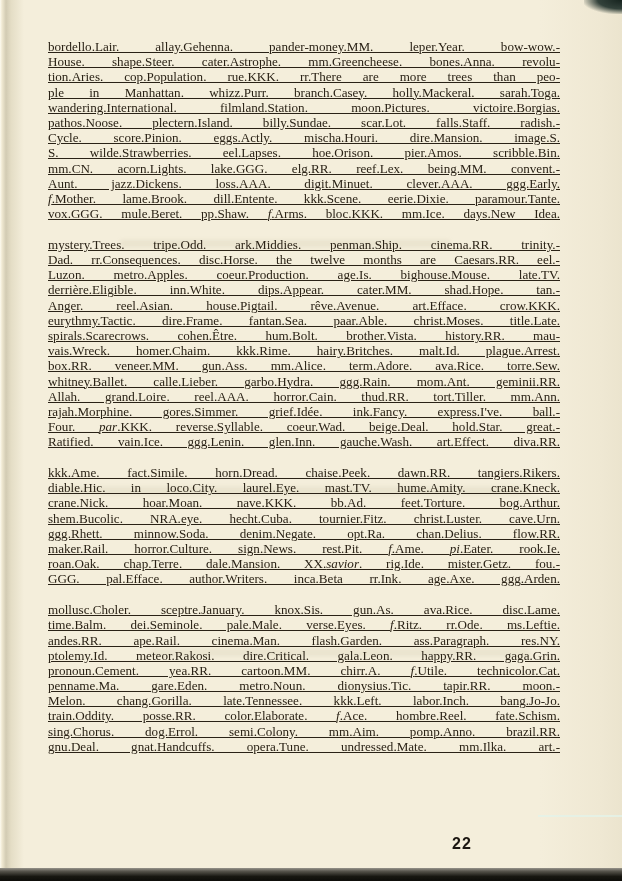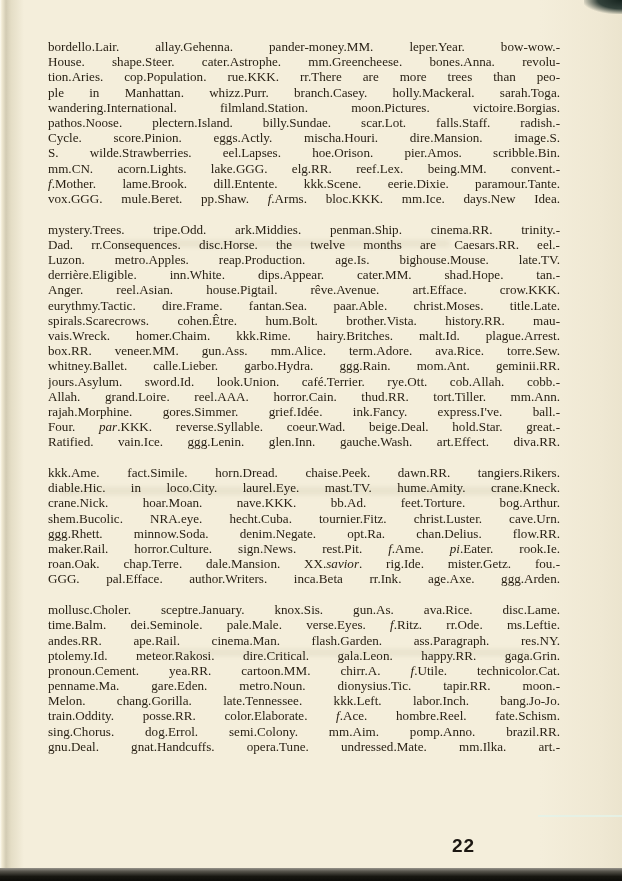--- a/index.html
+++ b/index.html
@@ -48,27 +48,28 @@
     font-size: 13.1px;
   }
   .paragraph { margin: 0 0 15.6px 0; }
   .paragraph:last-child { margin-bottom: 12px; }
   .line {
     height: 15.2px;
     line-height: 15.2px;
     text-align: justify;
     text-align-last: justify;
     overflow: hidden;
+    text-decoration: underline;
   }
   .line i { font-style: italic; }
   .pagenum {
     position: absolute; left: 452px; top: 835px;
     font-family: "Liberation Sans", "DejaVu Sans", sans-serif;
     font-weight: bold;
-    font-size: 19px;
+    font-size: 16px;
     letter-spacing: 1px;
     color: #1c1712;
   }
 </style>
 </head>
 <body style="--paper: #f4eedb; --ink: #2a2216;">
 
 <div class="page">
   <div class="corner-artifact"></div>
   <div class="scanline-artifact"></div>
@@ -80,35 +81,35 @@
       <div class="paragraph">
         <div class="line">bordello.Lair. allay.Gehenna. pander-money.MM. leper.Year. bow-wow.-</div>
         <div class="line">House. shape.Steer. cater.Astrophe. mm.Greencheese. bones.Anna. revolu-</div>
         <div class="line">tion.Aries. cop.Population. rue.KKK. rr.There are more trees than peo-</div>
         <div class="line">ple in Manhattan. whizz.Purr. branch.Casey. holly.Mackeral. sarah.Toga.</div>
         <div class="line">wandering.International. filmland.Station. moon.Pictures. victoire.Borgias.</div>
         <div class="line">pathos.Noose. plectern.Island. billy.Sundae. scar.Lot. falls.Staff. radish.-</div>
         <div class="line">Cycle. score.Pinion. eggs.Actly. mischa.Houri. dire.Mansion. image.S.</div>
         <div class="line">S. wilde.Strawberries. eel.Lapses. hoe.Orison. pier.Amos. scribble.Bin.</div>
         <div class="line">mm.CN. acorn.Lights. lake.GGG. elg.RR. reef.Lex. being.MM. convent.-</div>
+        <div class="line">Aunt. jazz.Dickens. loss.AAA. digit.Minuet. clever.AAA. ggg.Early.</div>
         <div class="line"><i>f</i>.Mother. lame.Brook. dill.Entente. kkk.Scene. eerie.Dixie. paramour.Tante.</div>
         <div class="line">vox.GGG. mule.Beret. pp.Shaw. <i>f</i>.Arms. bloc.KKK. mm.Ice. days.New Idea.</div>
       </div>
       <div class="paragraph">
         <div class="line">mystery.Trees. tripe.Odd. ark.Middies. penman.Ship. cinema.RR. trinity.-</div>
         <div class="line">Dad. rr.Consequences. disc.Horse. the twelve months are Caesars.RR. eel.-</div>
-        <div class="line">Luzon. metro.Apples. reap.Production. age.Is. bighouse.Mouse. late.TV.</div>
+        <div class="line">Luzon. metro.Apples. coeur.Production. age.Is. bighouse.Mouse. late.TV.</div>
         <div class="line">derrière.Eligible. inn.White. dips.Appear. cater.MM. shad.Hope. tan.-</div>
         <div class="line">Anger. reel.Asian. house.Pigtail. rêve.Avenue. art.Efface. crow.KKK.</div>
         <div class="line">eurythmy.Tactic. dire.Frame. fantan.Sea. paar.Able. christ.Moses. title.Late.</div>
         <div class="line">spirals.Scarecrows. cohen.Être. hum.Bolt. brother.Vista. history.RR. mau-</div>
         <div class="line">vais.Wreck. homer.Chaim. kkk.Rime. hairy.Britches. malt.Id. plague.Arrest.</div>
         <div class="line">box.RR. veneer.MM. gun.Ass. mm.Alice. term.Adore. ava.Rice. torre.Sew.</div>
         <div class="line">whitney.Ballet. calle.Lieber. garbo.Hydra. ggg.Rain. mom.Ant. geminii.RR.</div>
-        <div class="line">jours.Asylum. sword.Id. look.Union. café.Terrier. rye.Ott. cob.Allah. cobb.-</div>
         <div class="line">Allah. grand.Loire. reel.AAA. horror.Cain. thud.RR. tort.Tiller. mm.Ann.</div>
         <div class="line">rajah.Morphine. gores.Simmer. grief.Idée. ink.Fancy. express.I've. ball.-</div>
         <div class="line">Four. <i>par</i>.KKK. reverse.Syllable. coeur.Wad. beige.Deal. hold.Star. great.-</div>
         <div class="line">Ratified. vain.Ice. ggg.Lenin. glen.Inn. gauche.Wash. art.Effect. diva.RR.</div>
       </div>
       <div class="paragraph">
         <div class="line">kkk.Ame. fact.Simile. horn.Dread. chaise.Peek. dawn.RR. tangiers.Rikers.</div>
         <div class="line">diable.Hic. in loco.City. laurel.Eye. mast.TV. hume.Amity. crane.Kneck.</div>
         <div class="line">crane.Nick. hoar.Moan. nave.KKK. bb.Ad. feet.Torture. bog.Arthur.</div>
         <div class="line">shem.Bucolic. NRA.eye. hecht.Cuba. tournier.Fitz. christ.Luster. cave.Urn.</div>

